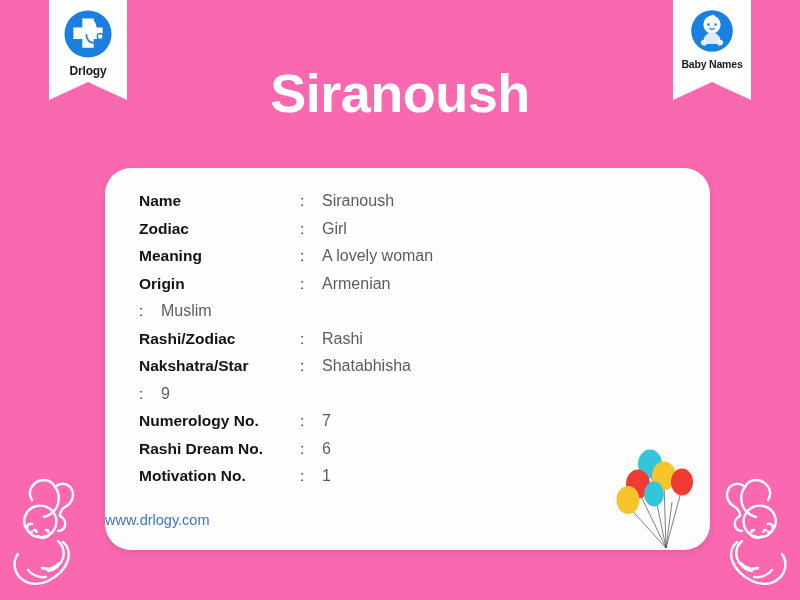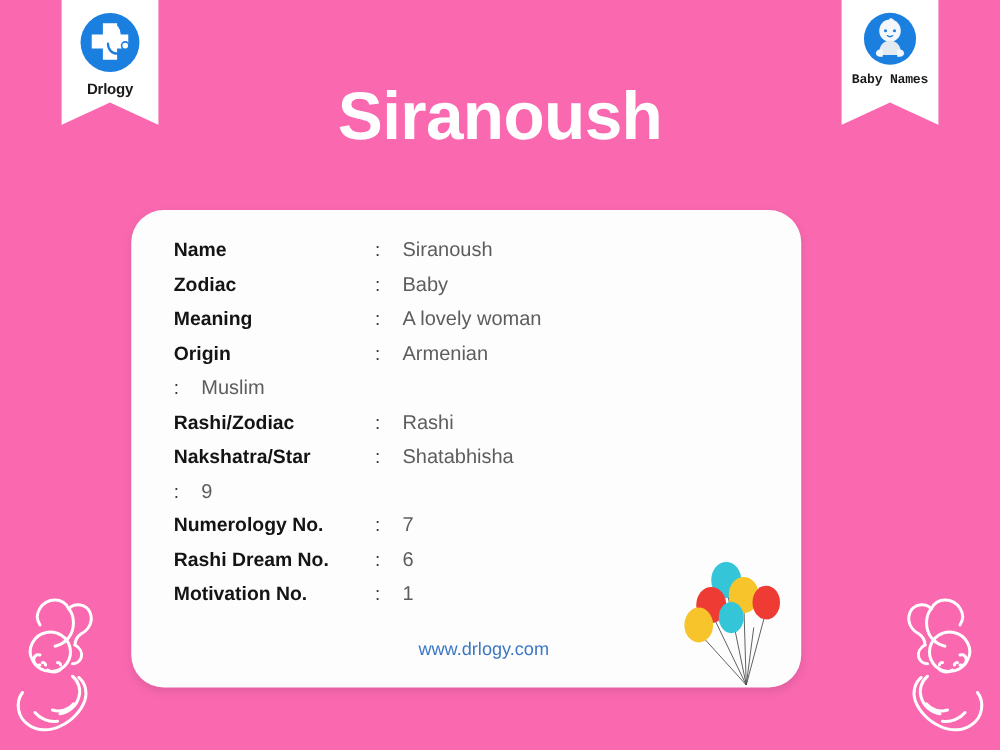--- a/index.html
+++ b/index.html
@@ -18,21 +18,21 @@
     width:78px;
     background:#ffffff;
     padding:8px 4px 0 4px;
     text-align:center;
     filter:drop-shadow(0 3px 3px rgba(0,0,0,0.22));
     -webkit-clip-path: polygon(0 0, 100% 0, 100% 100%, 50% 82%, 0 100%);
     clip-path: polygon(0 0, 100% 0, 100% 100%, 50% 82%, 0 100%);
     height:100px;
   }
   .ribbon.left  { left:49px; }
-  .ribbon.right { right:49px;font-family:Liberation Mono, monospace; }
+  .ribbon.right { right:49px; }
   .ribbon-icon { width:52px; height:52px; margin:0 auto; display:block; }
   .ribbon.right .ribbon-icon { width:46px; height:46px; }
   .ribbon-label {
     font-size:12px;
     font-weight:bold;
     color:#1a1a1a;
     margin-top:4px;
     letter-spacing:-0.2px;
     white-space:nowrap;
   }
@@ -50,21 +50,21 @@
     font-weight:bold;
     letter-spacing:-0.5px;
     line-height:1;
   }
 
   
   .card {
     position:absolute;
     left:105px;
     top:168px;
-    width:536px;
+    width:605px;
     height:382px;
     background:#fdfdfd;
     border-radius:26px;
     box-shadow:0 3px 8px rgba(0,0,0,0.10);
     overflow:hidden;
   }
   .info-table {
     position:absolute;
     left:34px;
     top:24px;
@@ -89,25 +89,24 @@
   .info-value {
     font-size:16px;
     color:#5d5d5d;
     white-space:nowrap;
   }
   .site-link {
     position:absolute;
     left:0;
     bottom:22px;
     width:100%;
-    text-align:center;
+    text-align:left;
     font-size:14.5px;
     color:#3b77c4;
     text-decoration:none;
-    padding-left:28px;
   }
   .balloons {
     position:absolute;
     right:4px;
     bottom:-2px;
     width:92px;
     height:108px;
   }
 
   
@@ -150,21 +149,21 @@
 
   <div class="info-table">
     <div class="info-row">
       <span class="info-label">Name</span>
       <span class="info-colon">:</span>
       <span class="info-value">Siranoush</span>
     </div>
     <div class="info-row">
       <span class="info-label">Zodiac</span>
       <span class="info-colon">:</span>
-      <span class="info-value">Baby</span>
+      <span class="info-value">Girl</span>
     </div>
     <div class="info-row">
       <span class="info-label">Meaning</span>
       <span class="info-colon">:</span>
       <span class="info-value">A lovely woman</span>
     </div>
     <div class="info-row">
       <span class="info-label">Origin</span>
       <span class="info-colon">:</span>
       <span class="info-value">Armenian</span>

